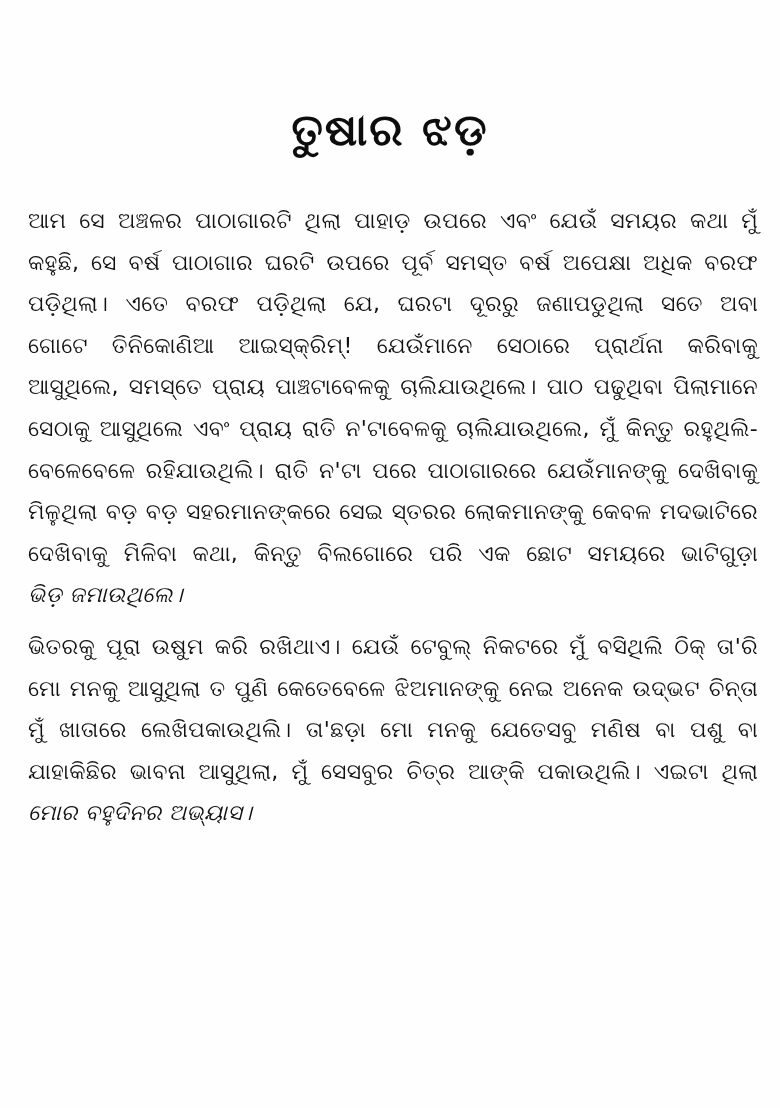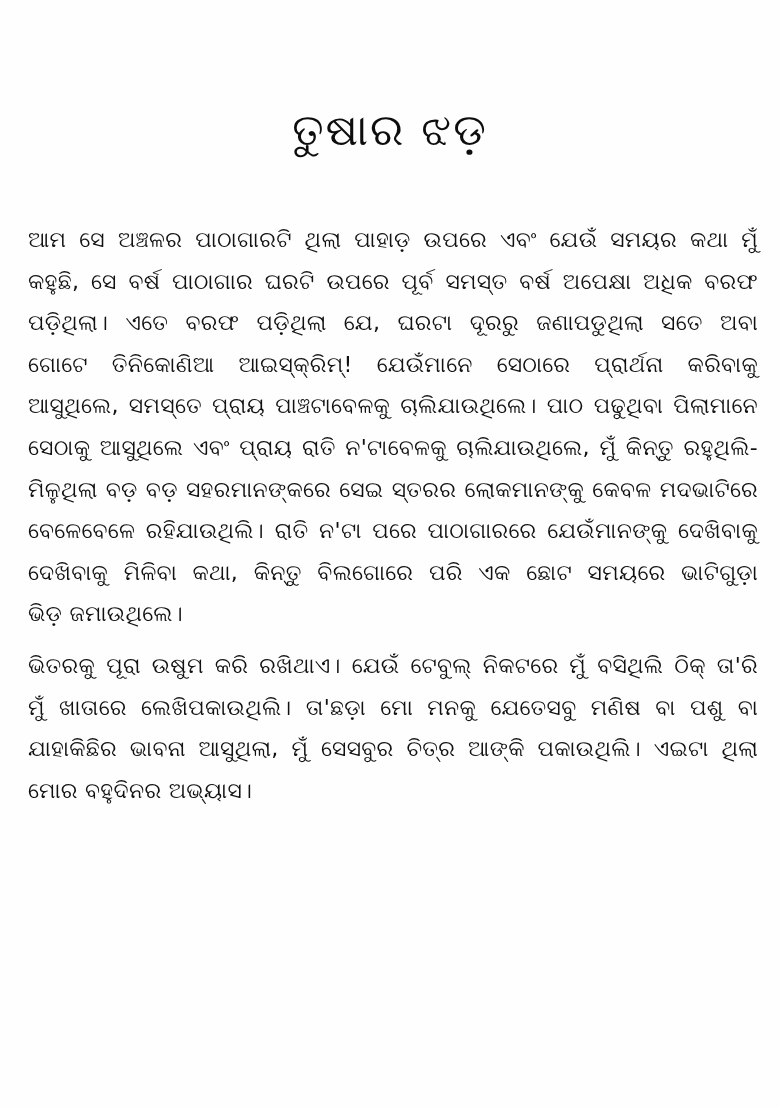--- a/index.html
+++ b/index.html
@@ -22,42 +22,43 @@
       height: 1108px;
       background: #fefefe;
     }
     .title {
       position: absolute;
       top: 100px;
       left: 0;
       width: 780px;
       text-align: center;
       font-size: 44px;
-      font-weight: normal;
+      font-weight: bold;
       letter-spacing: 2px;
       color: #0d0d0d;
       line-height: 60px;
     }
     .body-text {
       position: absolute;
       left: 28px;
-      top: 219px;
+      top: 200px;
       width: 730px;
     }
     .line {
       height: 41.6px;
       line-height: 41.6px;
       font-size: 22px;
       white-space: nowrap;
       text-align: justify;
       text-align-last: justify;
       letter-spacing: 0.3px;
     }
     .line.last {
       text-align-last: left;
+      font-style: italic;
     }
     .line.indent {
       padding-left: 58px;
     }
     .para-gap {
       height: 10px;
     }
   </style>
 </head>
 <body>
@@ -66,28 +67,29 @@
   <div class="title">ତୁଷାର ଝଡ଼</div>
 
   <div class="body-text">
     <div>
       <div class="line">ଆମ ସେ ଅଞ୍ଚଳର ପାଠାଗାରଟି ଥିଲା ପାହାଡ଼ ଉପରେ ଏବଂ ଯେଉଁ ସମୟର କଥା ମୁଁ</div>
       <div class="line">କହୁଛି, ସେ ବର୍ଷ ପାଠାଗାର ଘରଟି ଉପରେ ପୂର୍ବ ସମସ୍ତ ବର୍ଷ ଅପେକ୍ଷା ଅଧିକ ବରଫ</div>
       <div class="line">ପଡ଼ିଥିଲା। ଏତେ ବରଫ ପଡ଼ିଥିଲା ଯେ, ଘରଟା ଦୂରରୁ ଜଣାପଡୁଥିଲା ସତେ ଅବା</div>
       <div class="line">ଗୋଟେ ତିନିକୋଣିଆ ଆଇସ୍‌କ୍ରିମ୍! ଯେଉଁମାନେ ସେଠାରେ ପ୍ରାର୍ଥନା କରିବାକୁ</div>
       <div class="line">ଆସୁଥିଲେ, ସମସ୍ତେ ପ୍ରାୟ ପାଞ୍ଚଟାବେଳକୁ ଚାଲିଯାଉଥିଲେ। ପାଠ ପଢୁଥିବା ପିଲାମାନେ</div>
       <div class="line">ସେଠାକୁ ଆସୁଥିଲେ ଏବଂ ପ୍ରାୟ ରାତି ନ'ଟାବେଳକୁ ଚାଲିଯାଉଥିଲେ, ମୁଁ କିନ୍ତୁ ରହୁଥିଲି-</div>
+      <div class="line">ବେଳେବେଳେ ରହିଯାଉଥିଲି। ରାତି ନ'ଟା ପରେ ପାଠାଗାରରେ ଯେଉଁମାନଙ୍କୁ ଦେଖିବାକୁ</div>
       <div class="line">ମିଳୁଥିଲା ବଡ଼ ବଡ଼ ସହରମାନଙ୍କରେ ସେଇ ସ୍ତରର ଲୋକମାନଙ୍କୁ କେବଳ ମଦଭାଟିରେ</div>
-      <div class="line">ବେଳେବେଳେ ରହିଯାଉଥିଲି। ରାତି ନ'ଟା ପରେ ପାଠାଗାରରେ ଯେଉଁମାନଙ୍କୁ ଦେଖିବାକୁ</div>
       <div class="line">ଦେଖିବାକୁ ମିଳିବା କଥା, କିନ୍ତୁ ବିଲଗୋରେ ପରି ଏକ ଛୋଟ ସମୟରେ ଭାଟିଗୁଡ଼ା</div>
       <div class="line last">ଭିଡ଼ ଜମାଉଥିଲେ।</div>
     </div>
 
     <div class="para-gap"></div>
 
     <div>
       <div class="line">ଭିତରକୁ ପୂରା ଉଷୁମ କରି ରଖିଥାଏ। ଯେଉଁ ଟେବୁଲ୍ ନିକଟରେ ମୁଁ ବସିଥିଲି ଠିକ୍ ତା'ରି</div>
+      <div class="line">ମୋ ମନକୁ ଆସୁଥିଲା ତ ପୁଣି କେତେବେଳେ ଝିଅମାନଙ୍କୁ ନେଇ ଅନେକ ଉଦ୍ଭଟ ଚିନ୍ତା</div>
       <div class="line">ମୁଁ ଖାତାରେ ଲେଖିପକାଉଥିଲି। ତା'ଛଡ଼ା ମୋ ମନକୁ ଯେତେସବୁ ମଣିଷ ବା ପଶୁ ବା</div>
       <div class="line">ଯାହାକିଛିର ଭାବନା ଆସୁଥିଲା, ମୁଁ ସେସବୁର ଚିତ୍ର ଆଙ୍କି ପକାଉଥିଲି। ଏଇଟା ଥିଲା</div>
       <div class="line last">ମୋର ବହୁଦିନର ଅଭ୍ୟାସ।</div>
     </div>
   </div>
 </div>
 
 </body></html>

